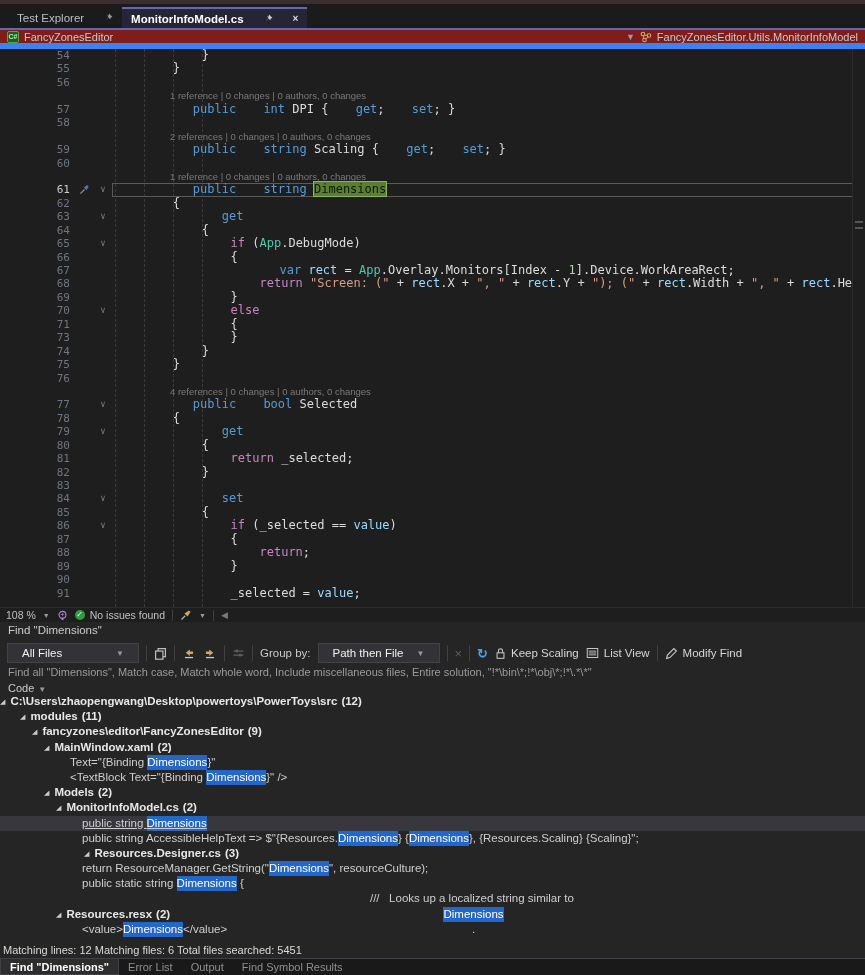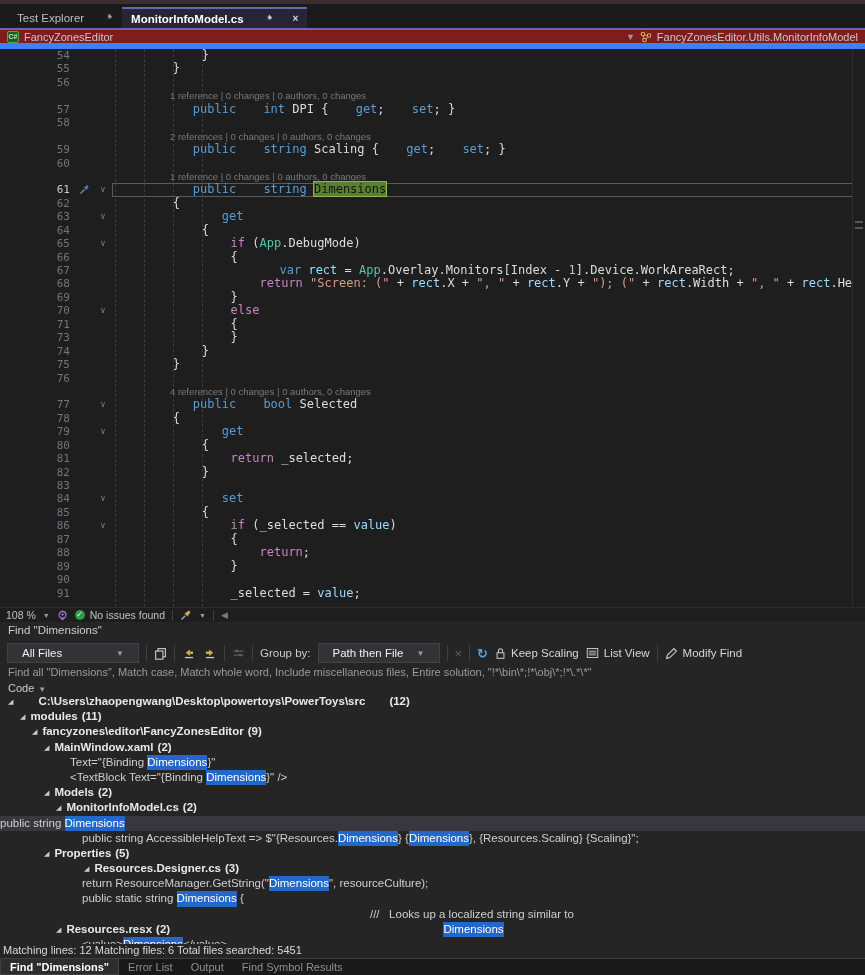--- a/index.html
+++ b/index.html
@@ -280,31 +280,30 @@
   </div>
 
   <div class="find-summary">Find all "Dimensions", Match case, Match whole word, Include miscellaneous files, Entire solution, "!*\bin\*;!*\obj\*;!*\.*\*"</div>
 
   <div class="find-code">
     <span>Code</span>
     <span class="chev" style="font-size:8px;">▼</span>
   </div>
 
   <div class="find-tree">
-      <div class="trow" style="padding-left: 8px; gap: 20px;"><span class="texp">◢</span><span class="tlabel">C:\Users\zhaopengwang\Desktop\powertoys\PowerToys\src</span><span class="tcount">(12)</span></div>
+      <div class="trow" style="padding-left: 0;"><span class="texp">◢</span><span class="tlabel">C:\Users\zhaopengwang\Desktop\powertoys\PowerToys\src</span><span class="tcount">(12)</span></div>
       <div class="trow" style="padding-left: 20px;"><span class="texp">◢</span><span class="tlabel">modules</span><span class="tcount">(11)</span></div>
       <div class="trow" style="padding-left: 32px;"><span class="texp">◢</span><span class="tlabel">fancyzones\editor\FancyZonesEditor</span><span class="tcount">(9)</span></div>
       <div class="trow" style="padding-left: 44px;"><span class="texp">◢</span><span class="tlabel">MainWindow.xaml</span><span class="tcount">(2)</span></div>
       <div class="trow" style="padding-left: 70px;"><span>Text="{Binding </span><span class="thl">Dimensions</span><span>}"</span></div>
       <div class="trow" style="padding-left: 70px;"><span>&lt;TextBlock Text="{Binding </span><span class="thl">Dimensions</span><span>}" /&gt;</span></div>
       <div class="trow" style="padding-left: 44px;"><span class="texp">◢</span><span class="tlabel">Models</span><span class="tcount">(2)</span></div>
       <div class="trow" style="padding-left: 56px;"><span class="texp">◢</span><span class="tlabel">MonitorInfoModel.cs</span><span class="tcount">(2)</span></div>
-      <div class="trow sel" style=""><span>public string </span><span class="thl">Dimensions</span></div>
+      <div class="trow sel" style="padding-left: 82px; text-decoration: underline;"><span>public string </span><span class="thl">Dimensions</span></div>
       <div class="trow" style="padding-left: 82px;"><span>public string AccessibleHelpText =&gt; $"{Resources.</span><span class="thl">Dimensions</span><span>} {</span><span class="thl">Dimensions</span><span>}, {Resources.Scaling} {Scaling}";</span></div>
-      <div class="trow" style="padding-left: 44px;"><span class="texp">◢</span><span class="tlabel">Properties</span><span class="tcount">(5)</span></div>
       <div class="trow" style="padding-left: 84px;"><span class="texp">◢</span><span class="tlabel">Resources.Designer.cs</span><span class="tcount">(3)</span></div>
       <div class="trow" style="padding-left: 82px;"><span>return ResourceManager.GetString("</span><span class="thl">Dimensions</span><span>", resourceCulture);</span></div>
       <div class="trow" style="padding-left: 82px;"><span>public static string </span><span class="thl">Dimensions</span><span> {</span></div>
       <div class="trow" style="padding-left: 82px; flex-direction: column;"><span>///   Looks up a localized string similar to </span><span class="thl">Dimensions</span><span>.</span></div>
       <div class="trow" style="padding-left: 56px;"><span class="texp">◢</span><span class="tlabel">Resources.resx</span><span class="tcount">(2)</span></div>
       <div class="trow" style="padding-left: 82px;"><span>&lt;value&gt;</span><span class="thl">Dimensions</span><span>&lt;/value&gt;</span></div>
     </div>
 
   <div class="find-status">Matching lines: 12 Matching files: 6 Total files searched: 5451</div>
 

